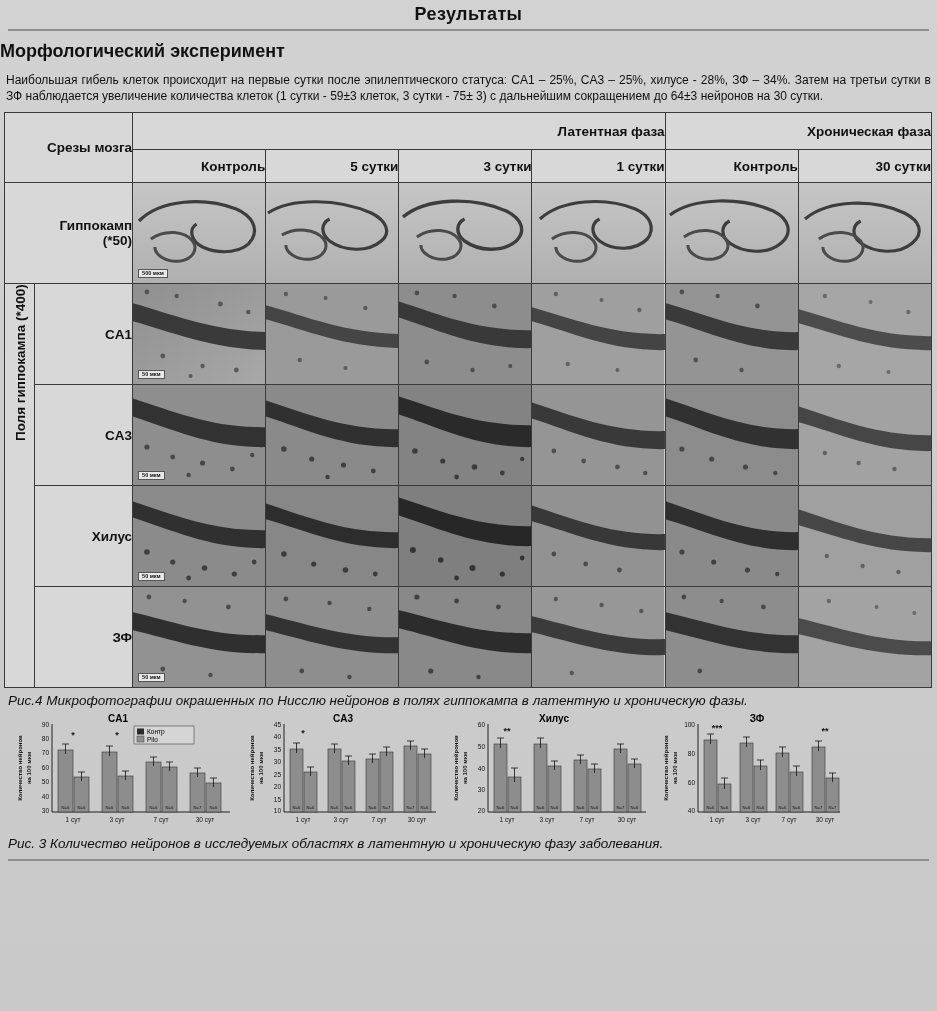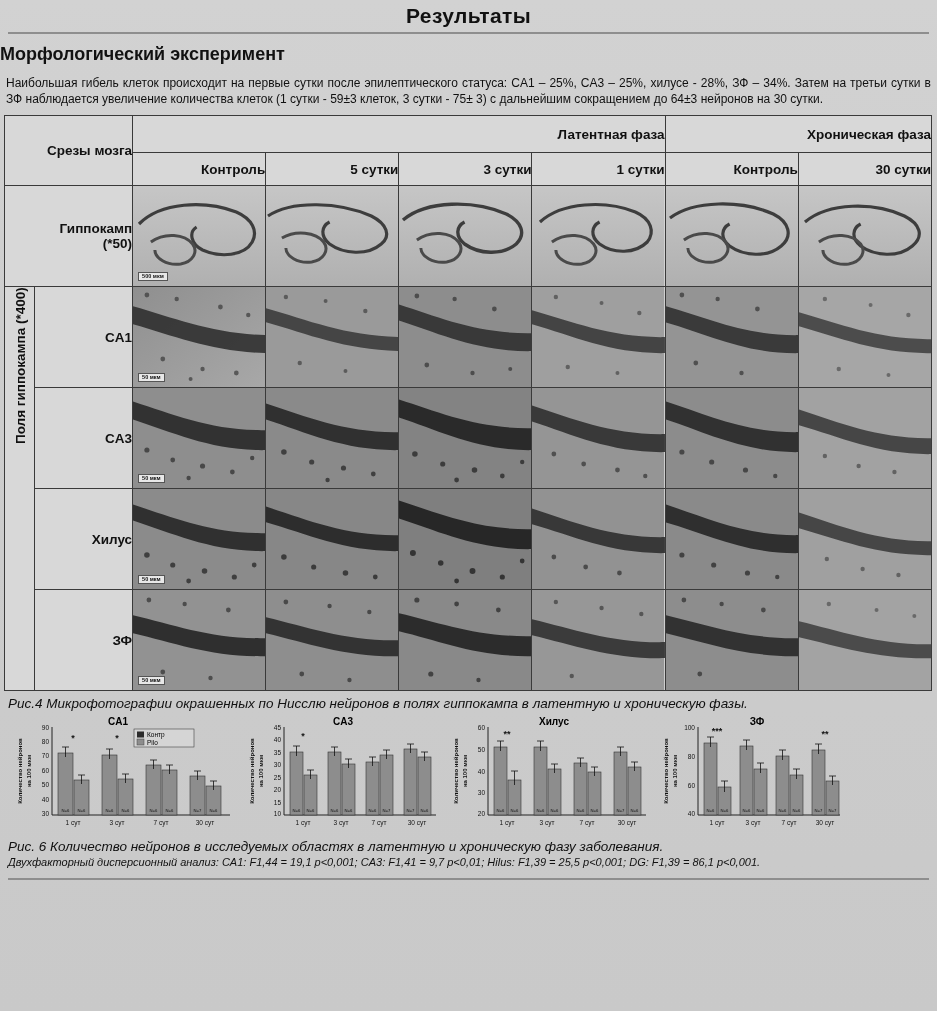--- a/index.html
+++ b/index.html
@@ -10,21 +10,21 @@
     color:#111;
     overflow:hidden;
     position:relative;
   }
   .page{
     position:relative;width:937px;height:1011px;
     background:linear-gradient(180deg,#d2d2d2 0%,#cdcdcd 40%,#c9c9c9 100%);
   }
   .slide-title{
     text-align:center;
-    font-size:21px;
+    font-size:18px;
     font-weight:700;
     color:#111;
     padding-top:4px;
     letter-spacing:.4px;
   }
   .title-rule{
     height:2px;background:#8e8e8e;margin:4px 8px 0 8px;
   }
   .sub-title{
     font-size:18px;font-weight:700;margin-top:10px;
@@ -844,17 +844,16 @@
         <g font-size="6.5" font-family="Liberation Sans, sans-serif" fill="#111" text-anchor="middle">
           <text x="65" y="110">1 сут</text>
             <text x="101" y="110">3 сут</text>
           <text x="137" y="110">7 сут</text>
             <text x="173" y="110">30 сут</text>
         </g>
       </svg>
     </div>
   </div>
 
-  <div class="cap2">Рис. 6 Количество нейронов в исследуемых областях в латентную и хроническую фазу заболевания.</div>
-  <div class="cap3">Двухфакторный дисперсионный анализ: CA1: F1,44 = 19,1 p&lt;0,001; CA3: F1,41 = 9,7 p&lt;0,01; Hilus: F1,39 = 25,5 p&lt;0,001; DG: F1,39 = 86,1 p&lt;0,001.</div>
+  <div class="cap2">Рис. 3 Количество нейронов в исследуемых областях в латентную и хроническую фазу заболевания.</div>
 
   <div class="bottom-rule" style="margin-top:8px;"></div>
 </div>
 
 </body></html>

